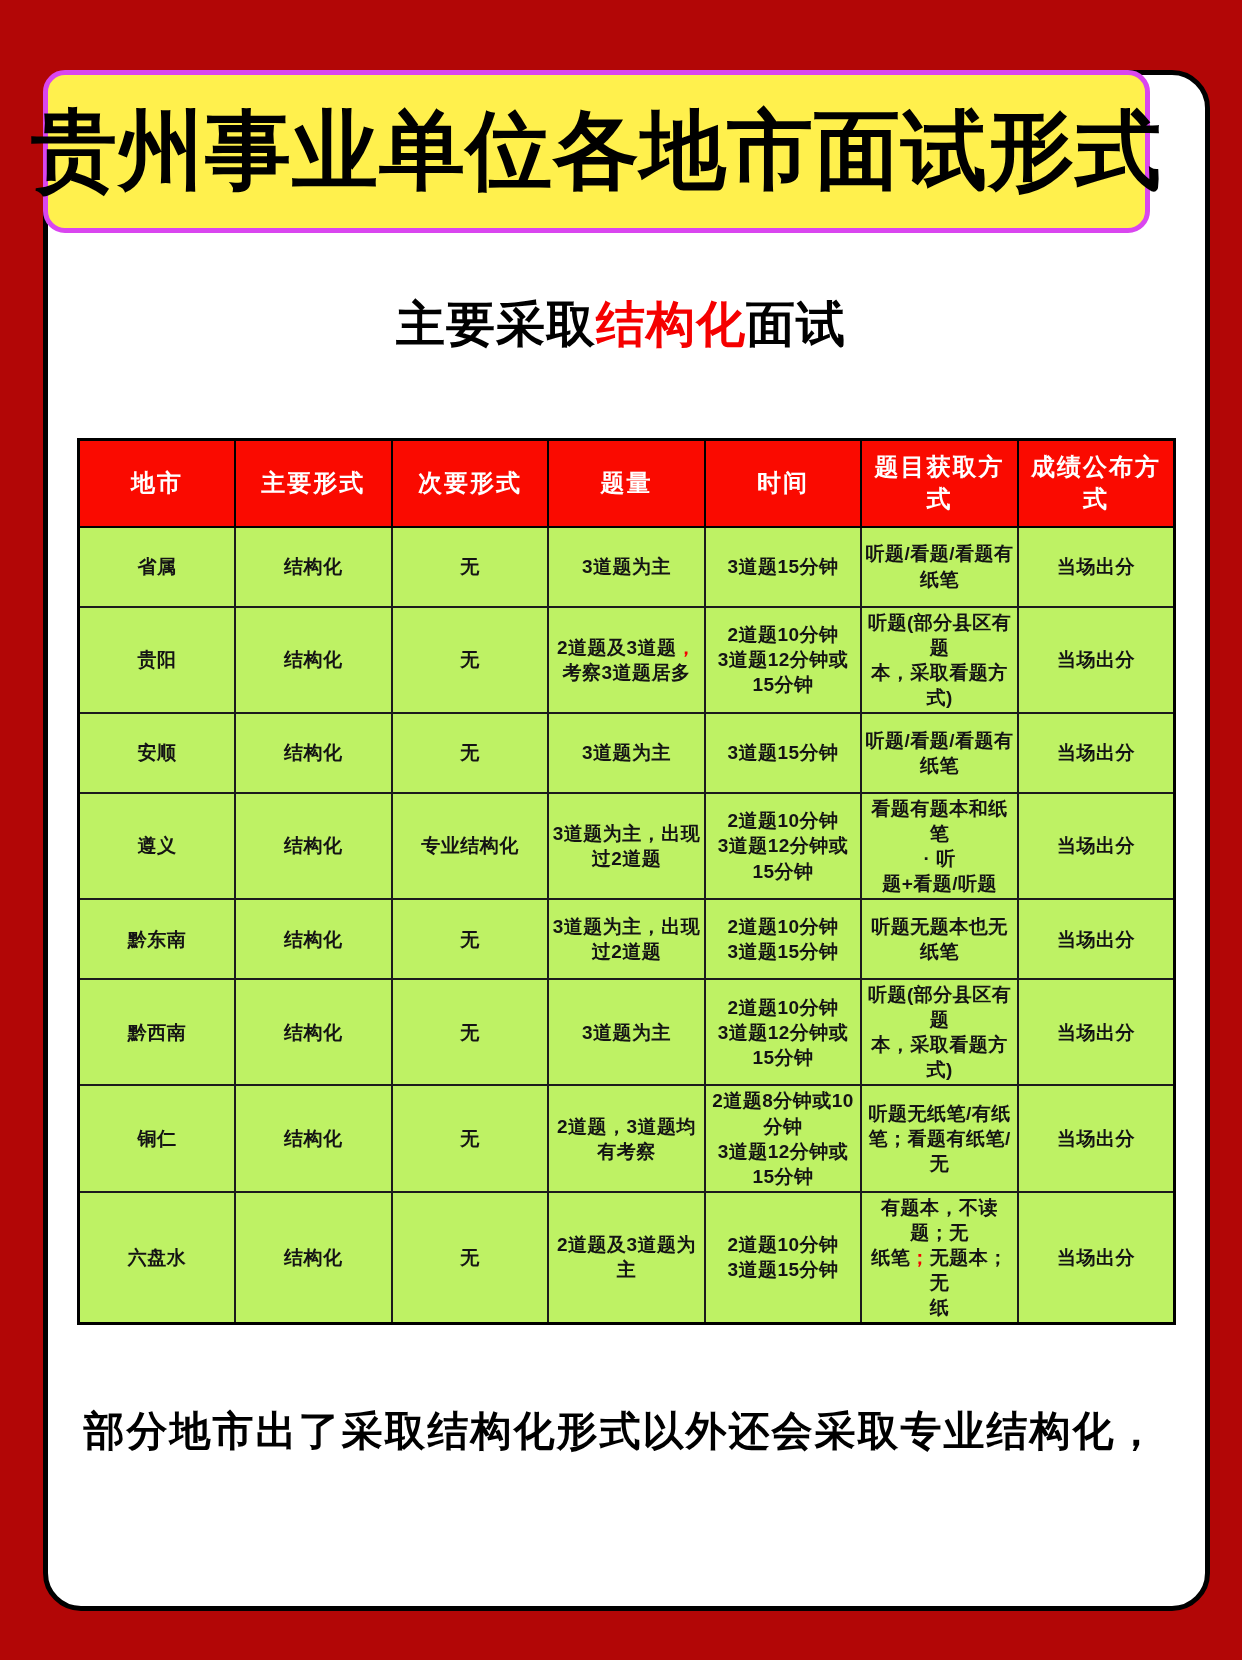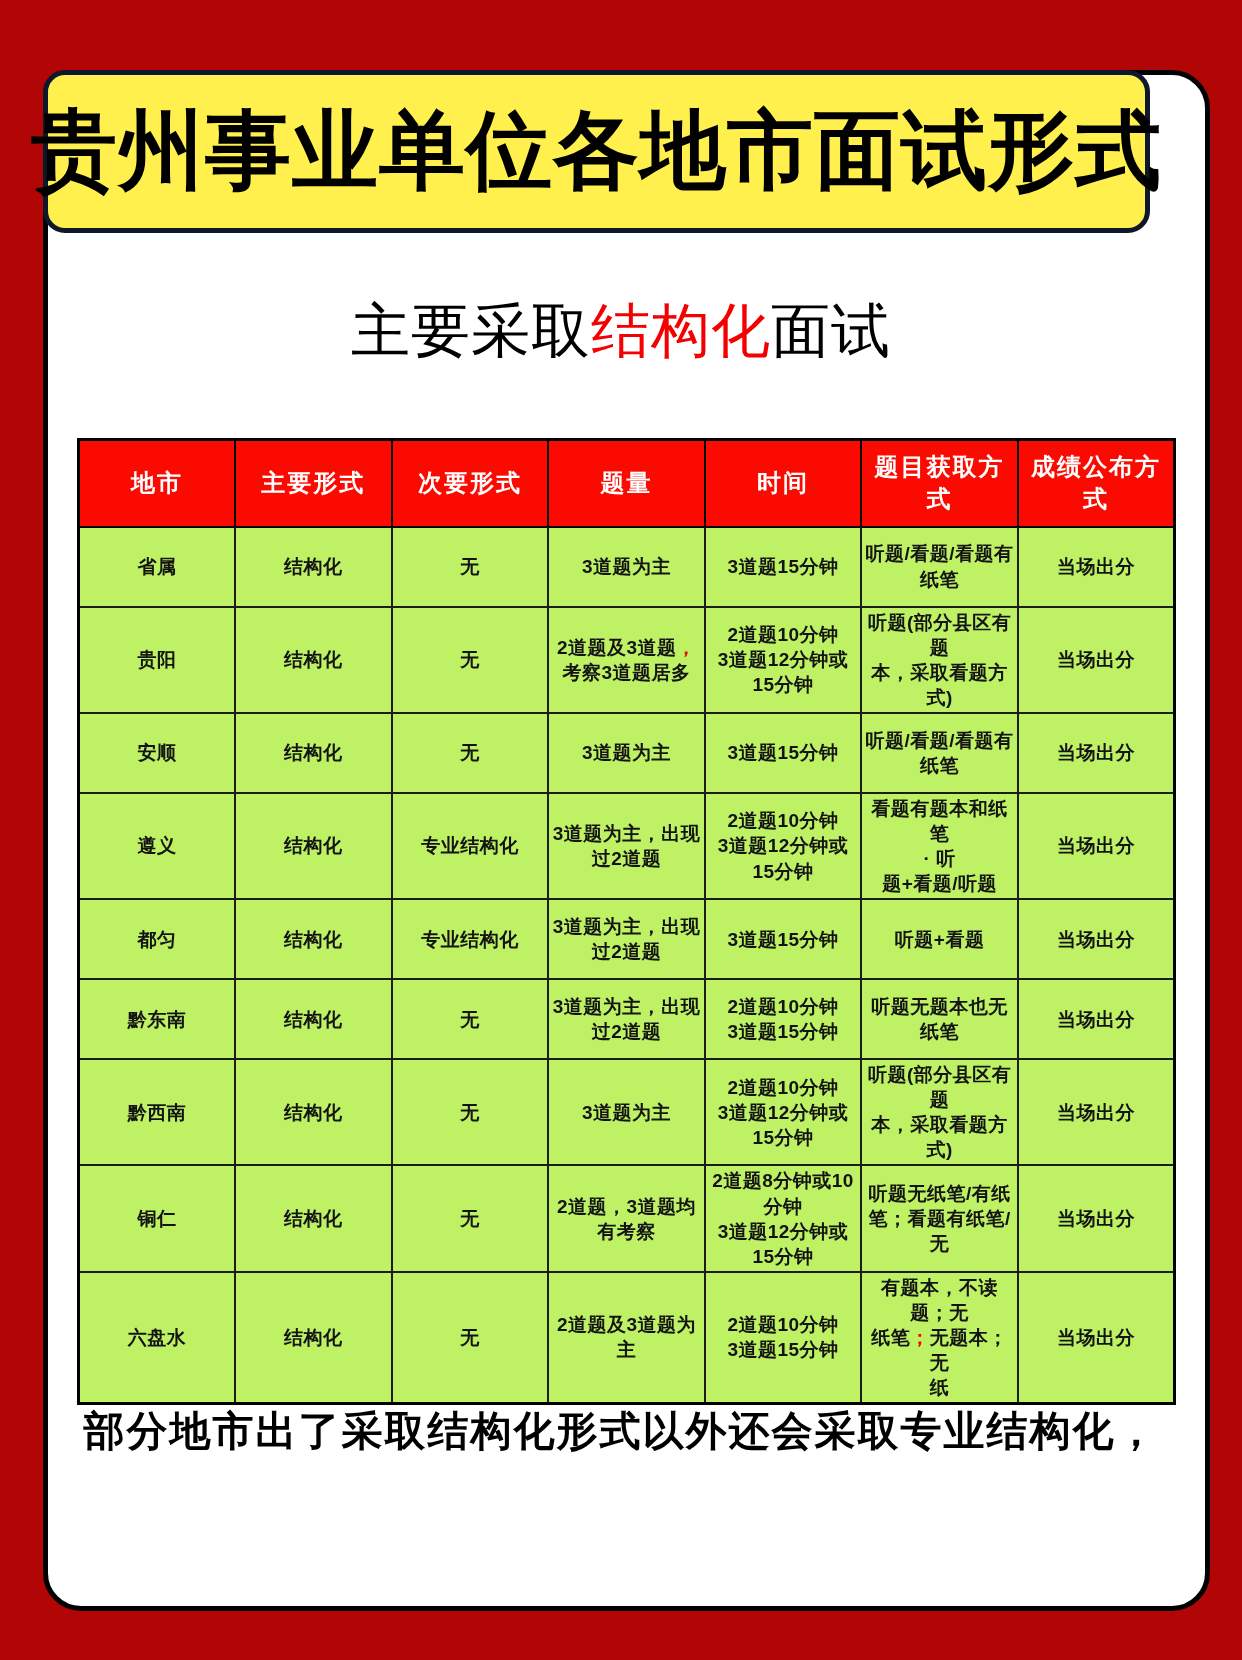--- a/index.html
+++ b/index.html
@@ -16,30 +16,30 @@
     background:var(--frame-red);
     font-family:"Liberation Sans","DejaVu Sans",sans-serif;
     overflow:hidden;
   }
   .panel{
     position:absolute;left:43px;top:70px;width:1167px;height:1541px;
     background:#ffffff;border:5px solid #000;border-radius:38px;
   }
   .banner{
     position:absolute;left:43px;top:70px;width:1107px;height:163px;
-    background:var(--banner-yellow);border:5px solid #0f172a;border-radius:22px;
+    background:var(--banner-yellow);border:5px solid #d946ef;border-radius:22px;
     display:flex;align-items:center;justify-content:center;
   }
   .banner-title{
     font-size:86px;font-weight:900;color:#000;letter-spacing:1px;
     white-space:nowrap;
   }
   .subtitle{
     position:absolute;left:0;width:100%;top:292px;text-align:center;
-    font-size:59px;font-weight:400;color:#000;letter-spacing:1px;
+    font-size:49px;font-weight:700;color:#000;letter-spacing:1px;
   }
   .subtitle .red-seg{color:var(--accent-red);}
   .table-wrap{
     position:absolute;left:77px;top:438px;width:1099px;
   }
   table{
     width:100%;border-collapse:collapse;table-layout:fixed;
     border:3px solid #000;background:#bef264;
   }
   th{
@@ -125,29 +125,20 @@
           <td><span>专业结构化</span></td>
           <td><span>3道题为主，出现过2道题</span></td>
           <td><span>2道题10分钟
 3道题12分钟或15分钟</span></td>
           <td><span>看题有题本和纸笔
 · 听
 题+看题/听题</span></td>
           <td><span>当场出分</span></td>
         </tr>
         <tr>
-          <td><span>都匀</span></td>
-          <td><span>结构化</span></td>
-          <td><span>专业结构化</span></td>
-          <td><span>3道题为主，出现过2道题</span></td>
-          <td><span>3道题15分钟</span></td>
-          <td><span>听题+看题</span></td>
-          <td><span>当场出分</span></td>
-        </tr>
-        <tr>
           <td><span>黔东南</span></td>
           <td><span>结构化</span></td>
           <td><span>无</span></td>
           <td><span>3道题为主，出现过2道题</span></td>
           <td><span>2道题10分钟
 3道题15分钟</span></td>
           <td><span>听题无题本也无纸笔</span></td>
           <td><span>当场出分</span></td>
         </tr>
         <tr>

